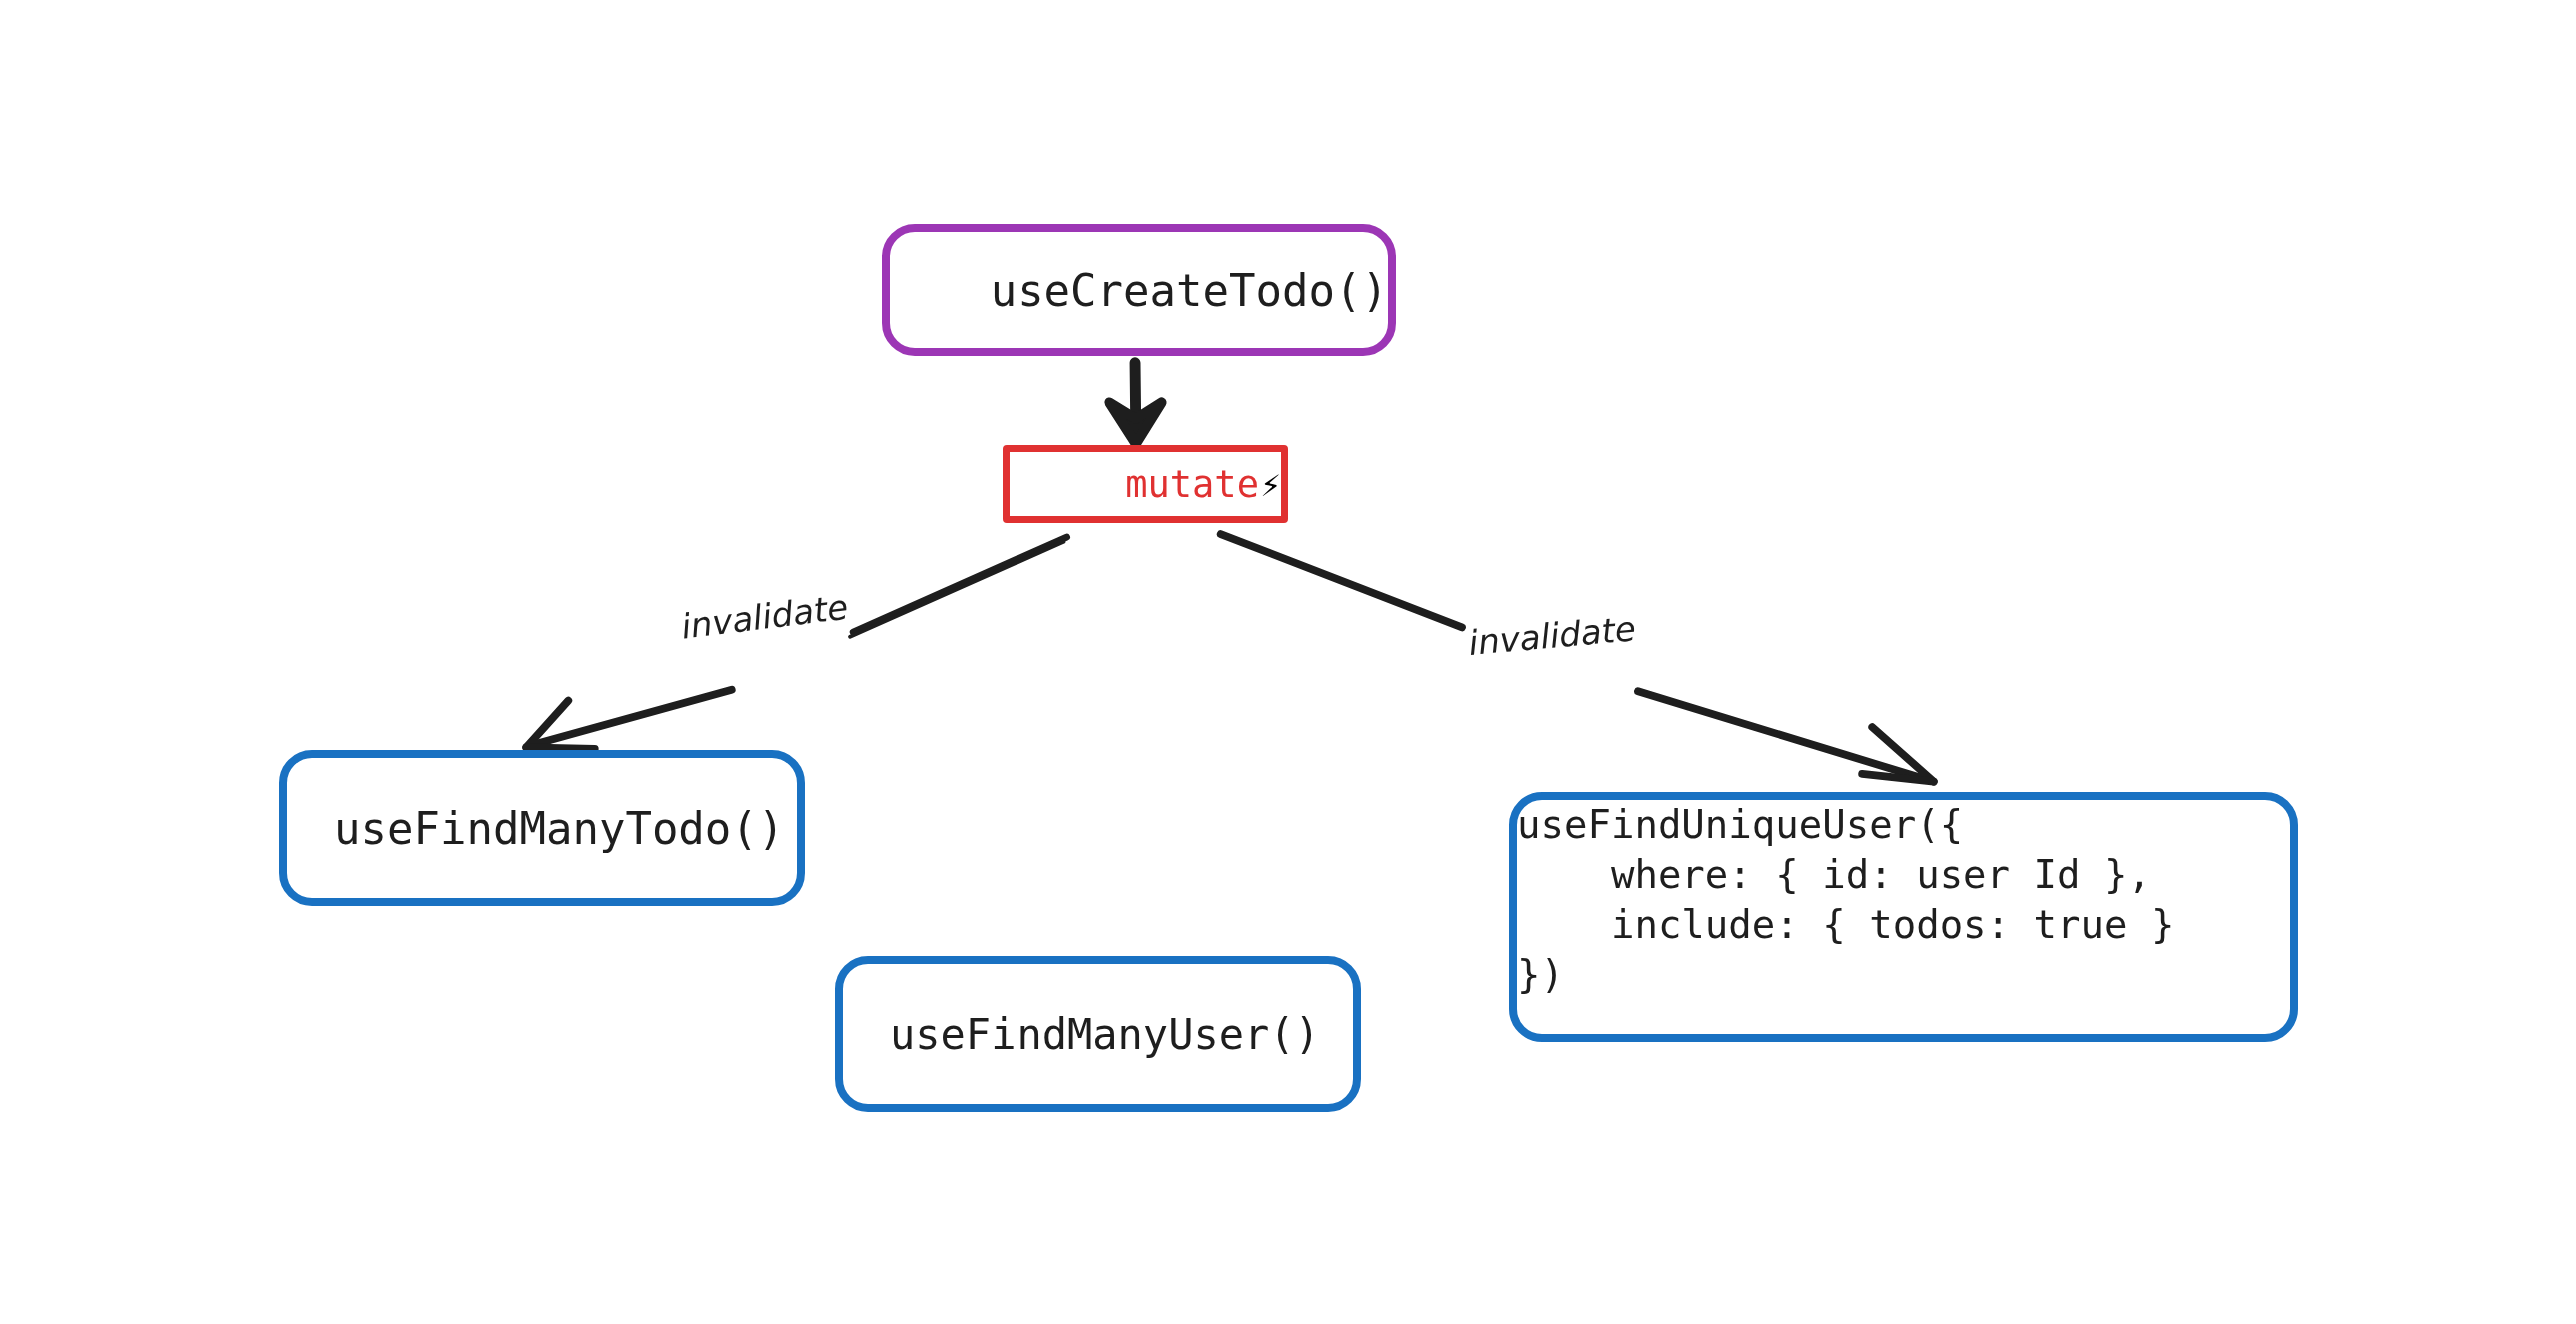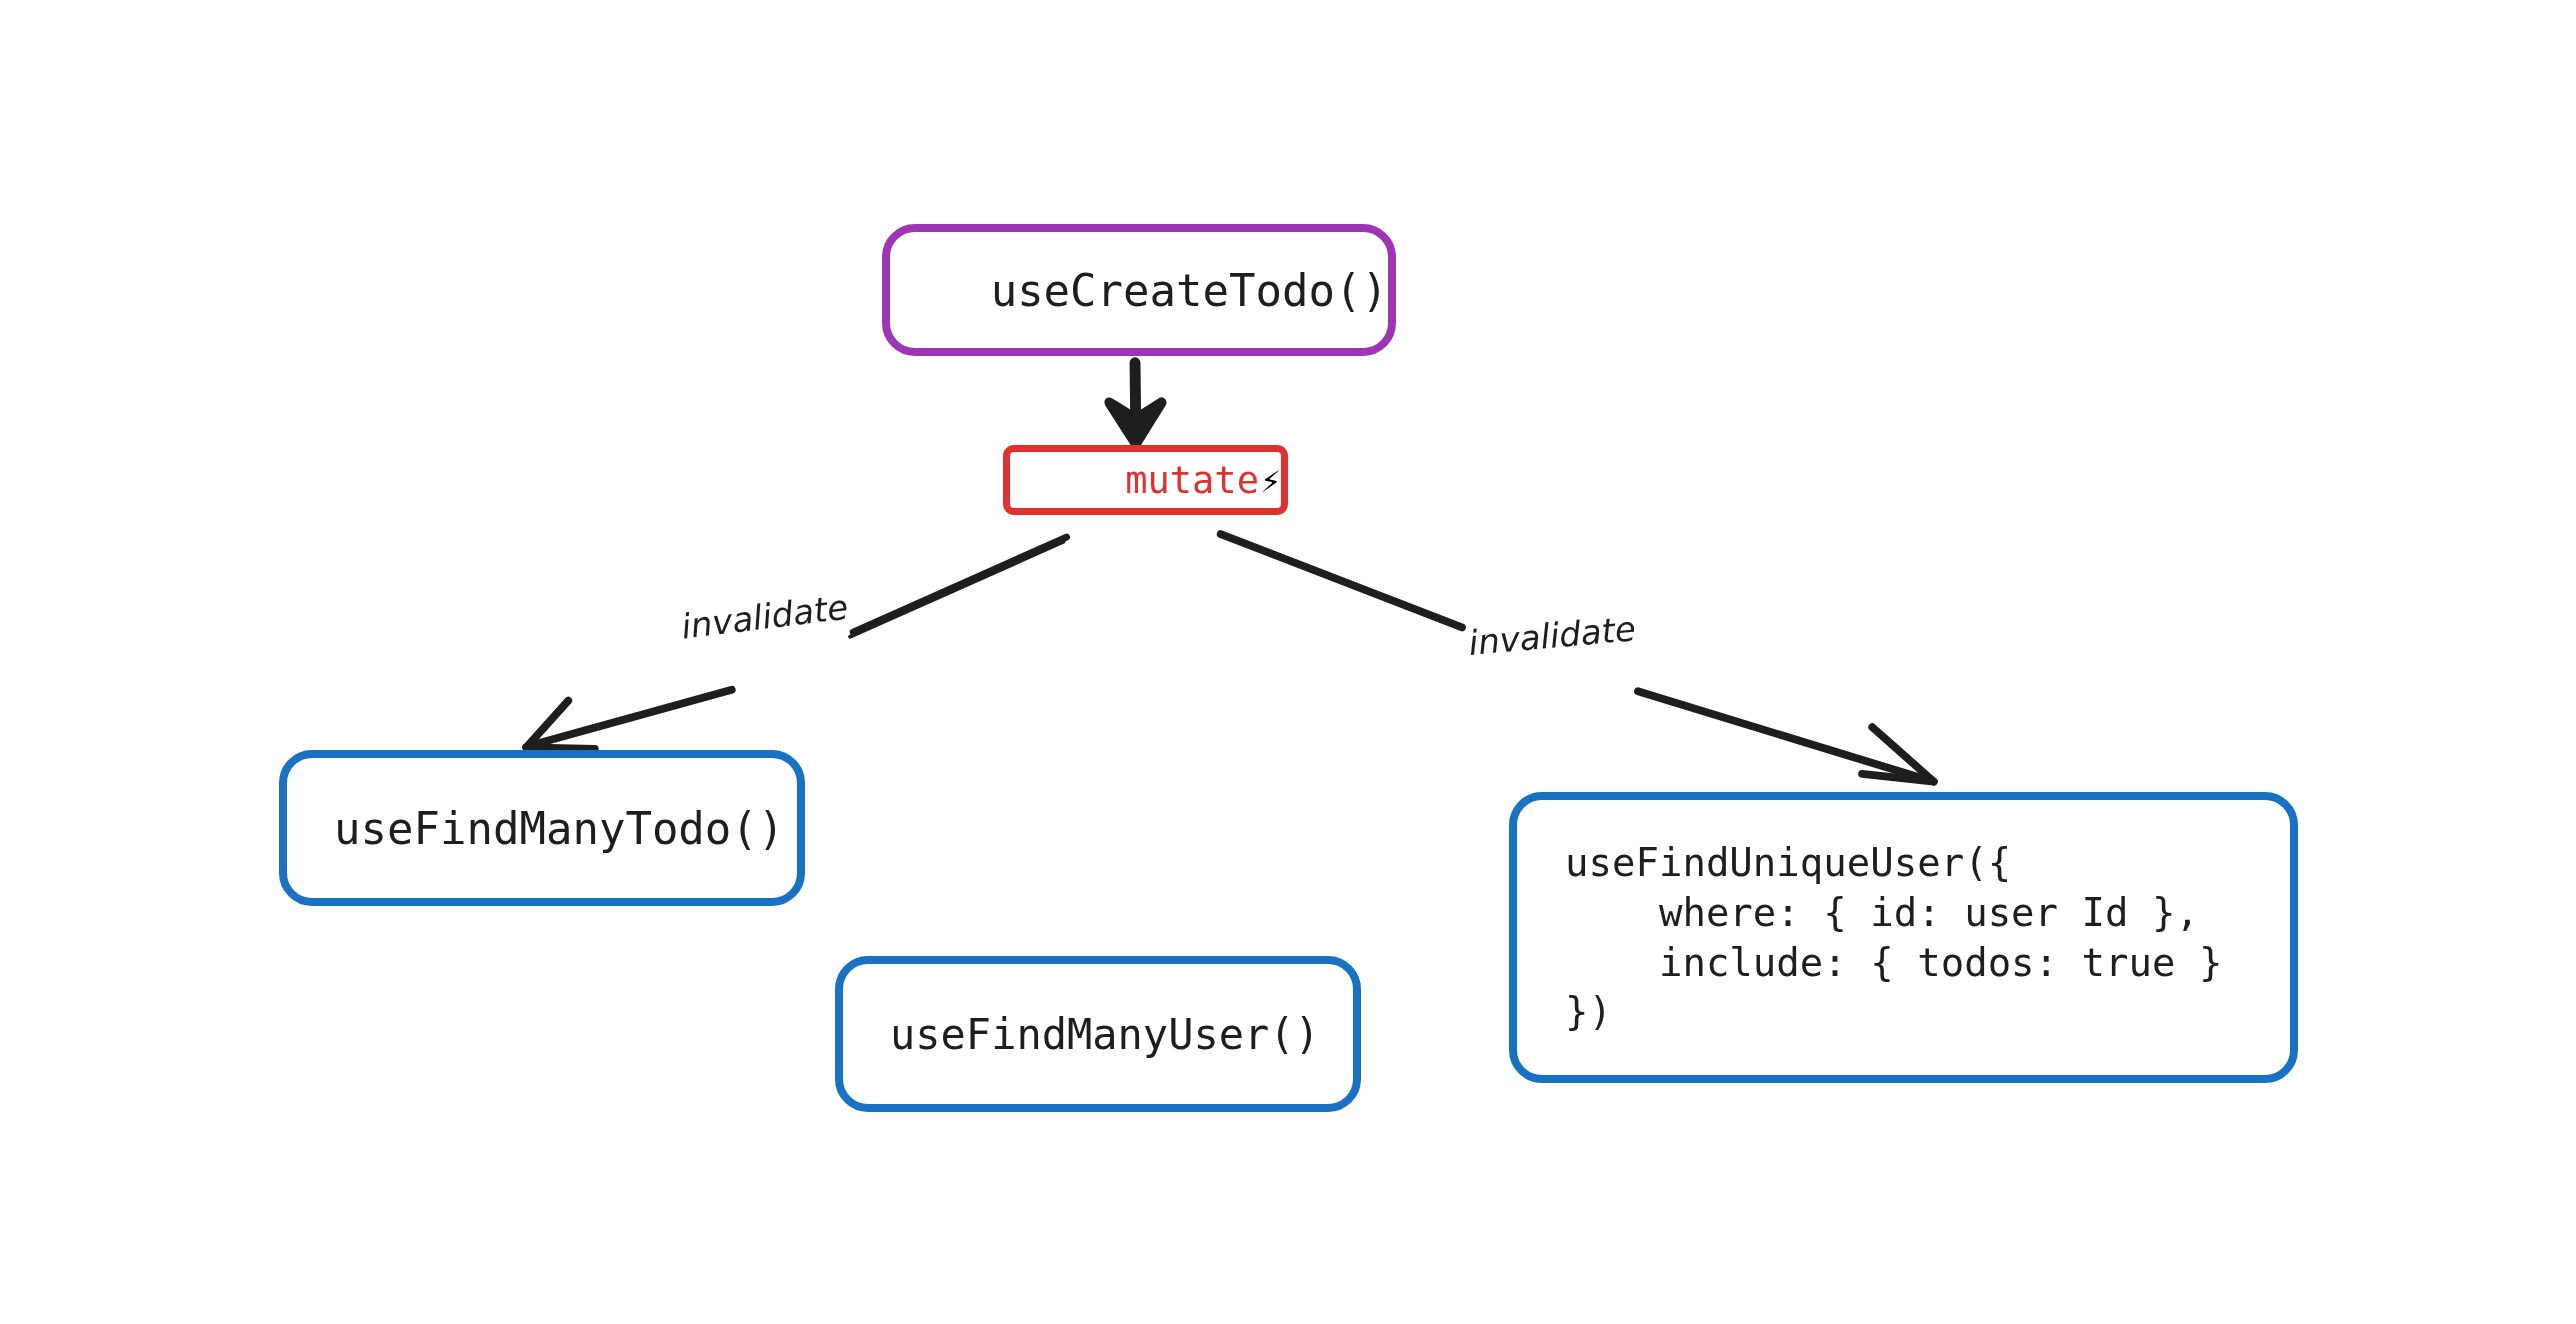--- a/index.html
+++ b/index.html
@@ -54,23 +54,23 @@
   }
   #node-create .node-label {
     font-size: 44px;
   }
 
   
   #node-mutate {
     left: 1003px;
     top: 445px;
     width: 285px;
-    height: 70px;
+    height: 78px;
     border: 7.8px solid #e03131;
-    border-radius: 11px;
+    border-radius: 4px;
   }
   #node-mutate .node-label {
     font-size: 37px;
     color: #e03131;
   }
   #node-mutate .bolt {
     font-size: 34px;
     line-height: 1;
     margin-left: 1.6px;
   }
@@ -97,23 +97,22 @@
     height: 156px;
     padding-left: 47px;
   }
   #node-findmanyuser .node-label {
     font-size: 42px;
   }
   #node-finduniqueuser {
     left: 1509px;
     top: 792px;
     width: 789px;
-    height: 291px;
-    padding-left: 48px;
-    align-items: center;
+    height: 250px;
+    align-items: flex-start;
   }
   #node-finduniqueuser .node-label {
     font-size: 39px;
     line-height: 1.28;
   }
 
   
   .edge-label {
     position: absolute;
     font-family: "DejaVu Sans", sans-serif;

